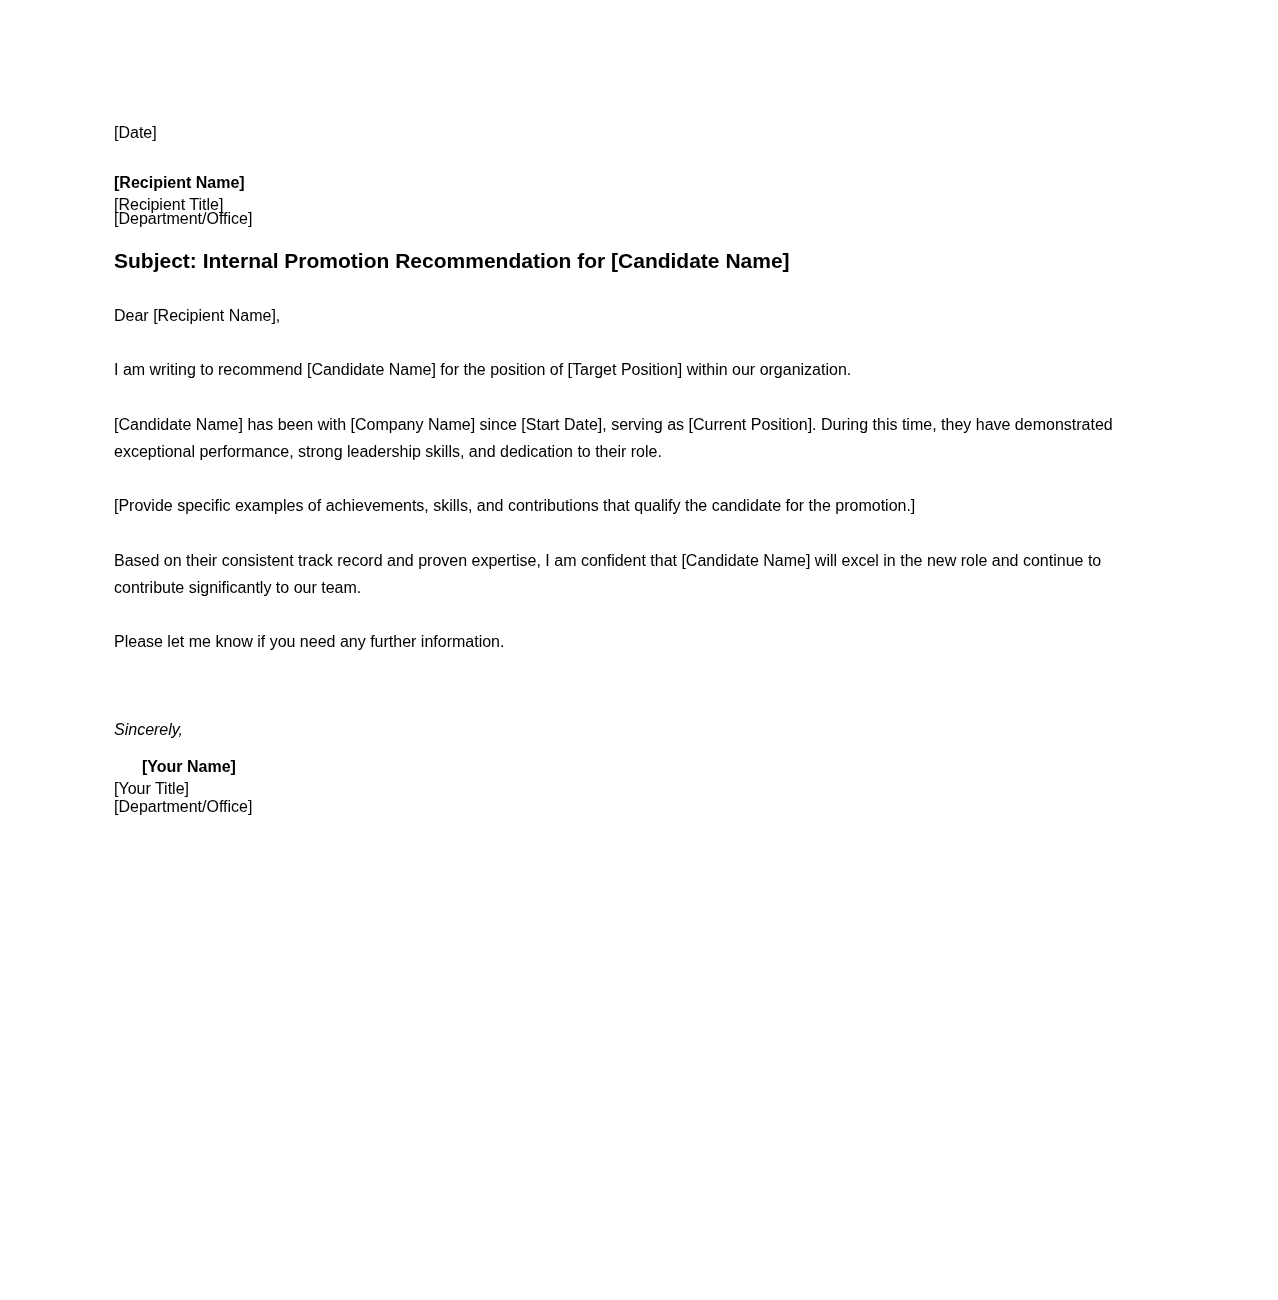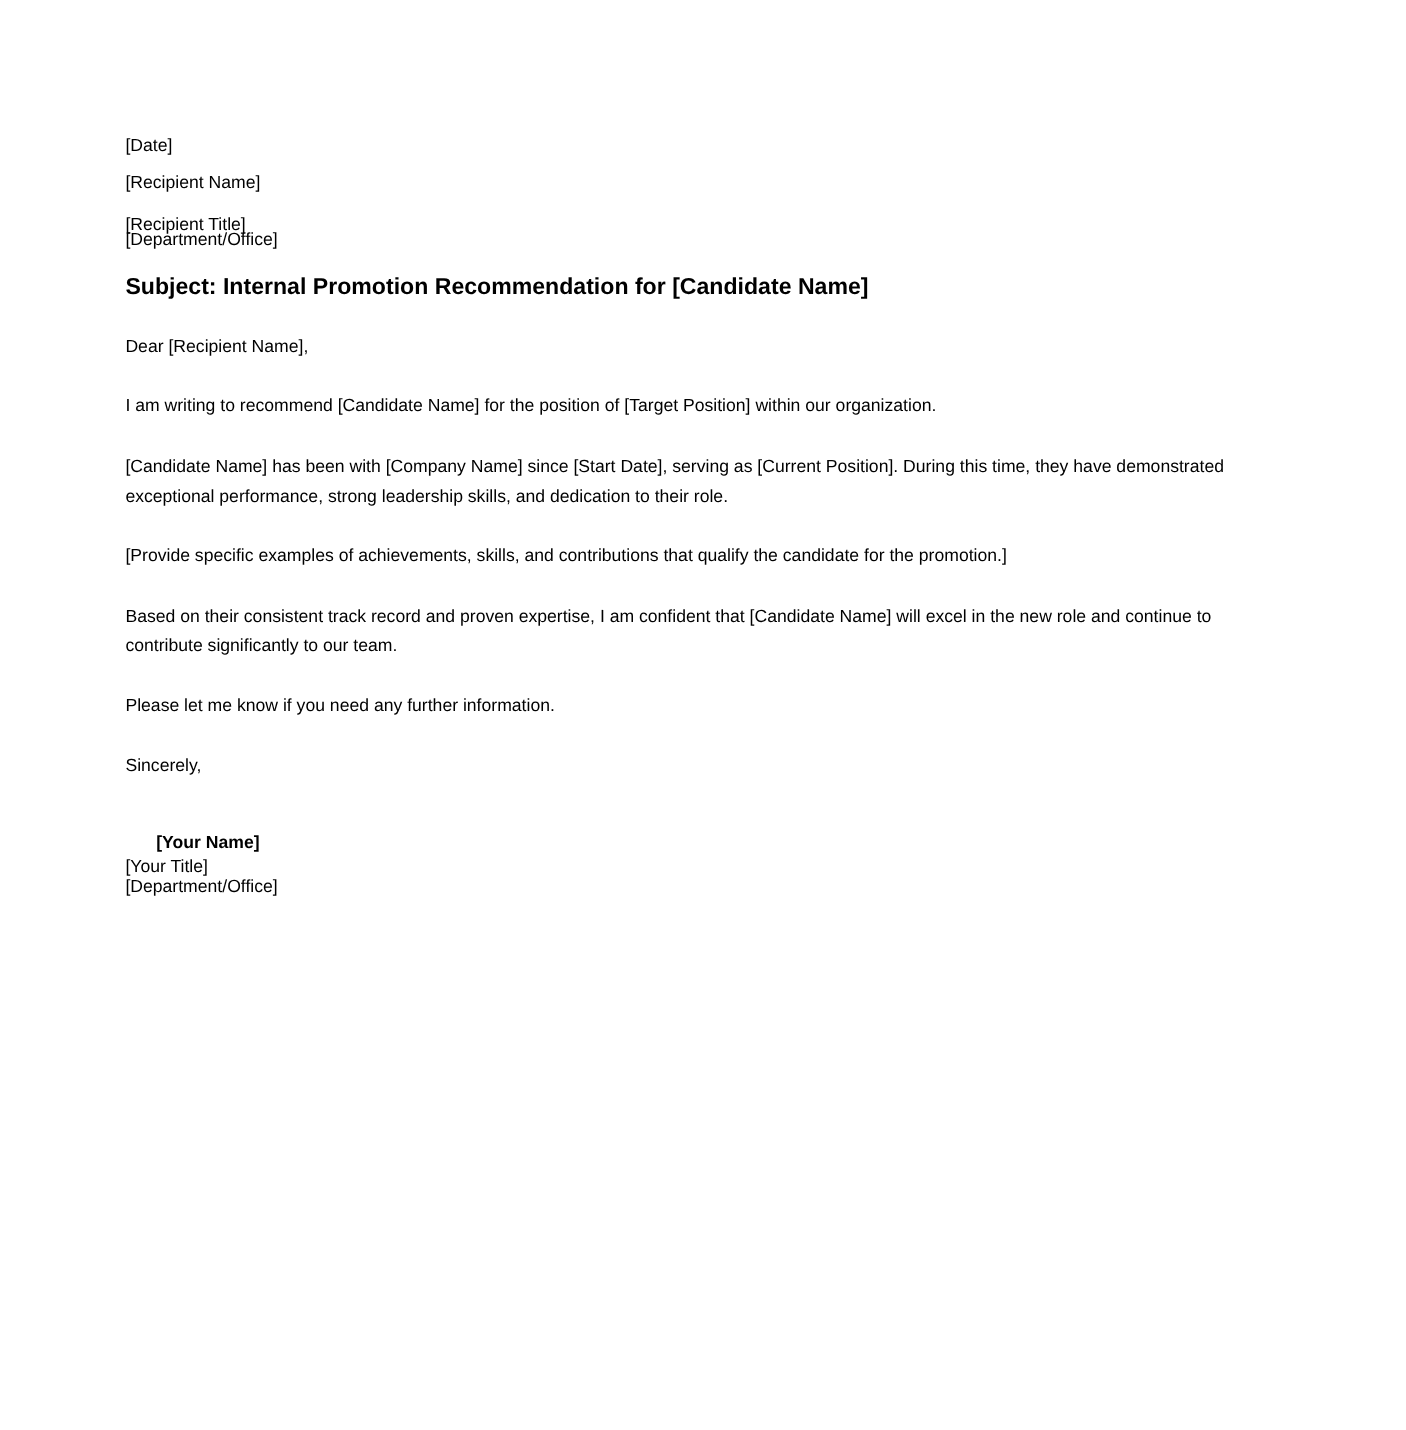--- a/index.html
+++ b/index.html
@@ -8,32 +8,32 @@
     .line { position: absolute; left: 114px; white-space: nowrap; line-height: 18px; }
     .para { position: absolute; left: 114px; width: 1010px; line-height: 27px; }
     .bold { font-weight: bold; }
   </style>
 </head>
 <body>
 
 <div>
   <div class="line" style="top:124px;text-align:right;">[Date]</div>
 
-  <div class="line" style="top:158px;">[Recipient Name]</div>
+  <div class="line" style="top:174px;font-weight:bold;">[Recipient Name]</div>
   <div class="line" style="top:196px;text-align:right;">[Recipient Title]</div>
   <div class="line" style="top:210px;">[Department/Office]</div>
 
   <div class="line bold" style="top:252px; font-size:21px;">Subject: Internal Promotion Recommendation for [Candidate Name]</div>
 
   <div class="line" style="top:307px;">Dear [Recipient Name],</div>
 
   <div class="para" style="top:356px;">I am writing to recommend [Candidate Name] for the position of [Target Position] within our organization.</div>
   <div class="para" style="top:411px;">[Candidate Name] has been with [Company Name] since [Start Date], serving as [Current Position]. During this time, they have demonstrated exceptional performance, strong leadership skills, and dedication to their role.</div>
   <div class="para" style="top:492px;">[Provide specific examples of achievements, skills, and contributions that qualify the candidate for the promotion.]</div>
   <div class="para" style="top:547px;">Based on their consistent track record and proven expertise, I am confident that [Candidate Name] will excel in the new role and continue to contribute significantly to our team.</div>
   <div class="para" style="top:628px;">Please let me know if you need any further information.</div>
 
-  <div class="line" style="top:688px;">Sincerely,</div>
+  <div class="line" style="top:721px;font-style:italic;">Sincerely,</div>
 
   <div class="line bold" style="top:758px;padding-left:28px;">[Your Name]</div>
   <div class="line" style="top:780px;">[Your Title]</div>
   <div class="line" style="top:798px;">[Department/Office]</div>
 </div>
 
 </body></html>

